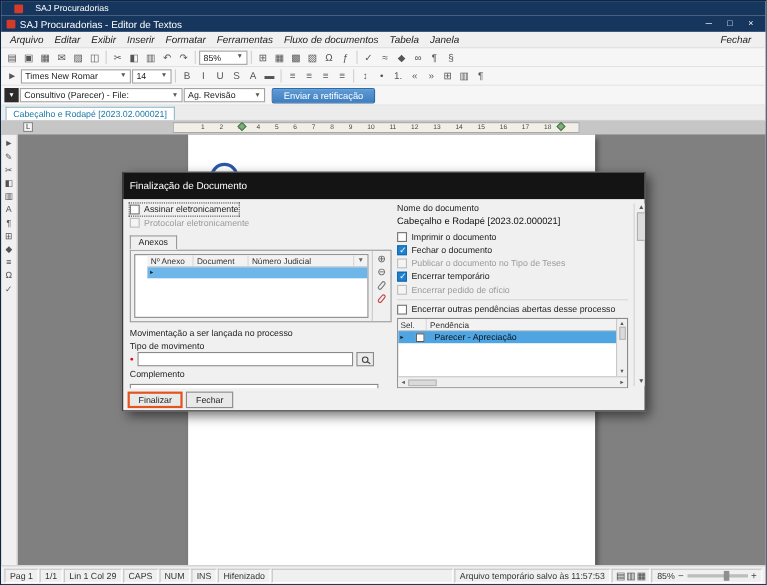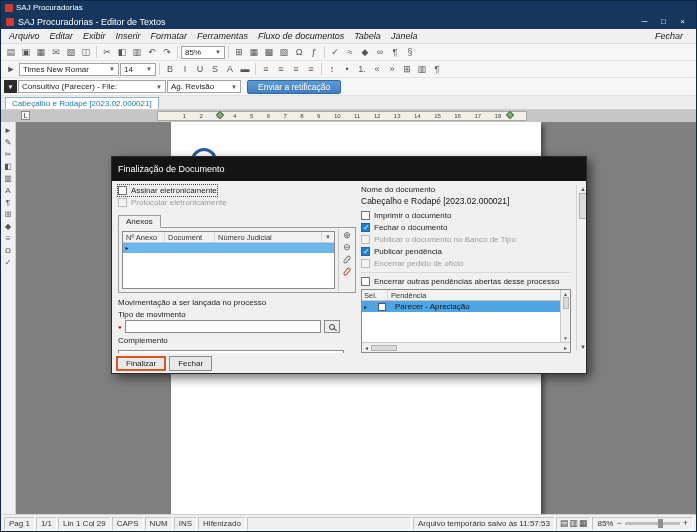--- a/index.html
+++ b/index.html
@@ -1,20 +1,20 @@
 <!DOCTYPE html>
 <html><head>
 <meta charset="utf-8">
 <style>
   * { margin:0; padding:0; box-sizing:border-box; font-family:"Liberation Sans",sans-serif; }
   html,body { width:697px; height:532px; overflow:hidden; background:#555; }
   .window { position:relative; width:697px; height:532px; background:#f0f0f0; border:1px solid #0e2544; display:flex; flex-direction:column; overflow:hidden; }
 
   
-  .titlebar1 { height:13px; background:#17365d; color:#fff; font-size:8px; display:flex; align-items:center; gap:3px; padding:0 4px; flex:none; }
+  .titlebar1 { height:13px; background:#17365d; color:#fff; font-size:8px; display:flex; align-items:center; gap:11px; padding:0 12px; flex:none; }
   .titlebar2 { height:15px; background:#17365d; color:#fff; font-size:9px; display:flex; align-items:center; gap:4px; padding:0 5px; flex:none; }
   .app-logo { width:8px; height:8px; background:#d43b2a; border-radius:1px; flex:none; }
   .win-controls { margin-left:auto; display:flex; gap:2px; }
   .wc { width:17px; height:11px; display:flex; align-items:center; justify-content:center; font-size:8px; color:#fff; }
 
   
   .menubar { height:15px; background:#f0f0f0; border-bottom:1px solid #dcdcdc; display:flex; align-items:center; font-size:9px; color:#222; padding:0 3px; flex:none; }
   .menu-items { display:flex; }
   .menu-item { padding:0 5px; cursor:default;font-style:italic; }
   .menu-close { margin-left:auto; padding:0 10px; }
@@ -87,21 +87,21 @@
   .chk { display:flex; align-items:center; gap:4px; font-size:8px; color:#222; height:11px; margin-bottom:1px; width:fit-content; }
   .chk .box { width:9px; height:9px; background:#fff; border:1px solid #707070; flex:none; position:relative; }
   .chk .box.checked { background:#1e82d2; border-color:#1667ab; }
   .chk .box.checked::after { content:"✓"; position:absolute; left:1px; top:-1px; color:#fff; font-size:8px; }
   .chk.disabled { color:#9b9b9b; }
   .chk.disabled .box { border-color:#bcbcbc; background:#f4f4f4; }
   .chk.focused { outline:1px dotted #444; }
 
   .mini-tab { display:inline-block; margin-top:3px; padding:1px 7px; font-size:8px; color:#222; background:#f0f0f0; border:1px solid #9a9a9a; border-bottom-color:#f0f0f0; position:relative; top:1px; z-index:2; }
   .anexos-panel { border:1px solid #9a9a9a; height:66px; display:flex; background:#f0f0f0; }
-  .alist { flex:1; margin:3px; border:1px solid #8a8a8a; background:#fff; display:flex; flex-direction:column; overflow:hidden; }
+  .alist { flex:1; margin:3px; border:1px solid #8a8a8a; background:#fff; display:flex; flex-direction:column; overflow:hidden;padding-left:11px; }
   .alist-header { height:11px; background:#f2f2f2; border-bottom:1px solid #c8c8c8; display:flex; align-items:center; font-size:7.5px; color:#333; flex:none; }
   .alist-header .col { padding:0 3px; border-right:1px solid #d8d8d8; height:100%; display:flex; align-items:center; white-space:nowrap; overflow:hidden; }
   .c1 { width:42px; } .c2 { width:50px; } .c3 { flex:1; }
   .funnel { width:12px; color:#666; font-size:6px; text-align:center; flex:none; }
   .arow { height:10px; display:flex; align-items:center; }
   .arow.selected { background:#6db6ea; }
   .arow .ind { width:8px; font-size:5px; color:#222; text-align:center; }
   .atools { width:17px; border-left:1px solid #c9c9c9; display:flex; flex-direction:column; align-items:center; padding-top:2px; gap:2px; flex:none; }
   .atool { font-size:9px; color:#555; height:10px; display:flex; align-items:center; justify-content:center; }
   .paperclip { display:inline-block; width:4px; height:9px; border:1px solid #777; border-radius:2px; transform:rotate(40deg); }
@@ -410,25 +410,25 @@
         <label class="chk">
           <span class="box"></span>
           <span>Imprimir o documento</span>
         </label>
         <label class="chk">
           <span class="box checked"></span>
           <span>Fechar o documento</span>
         </label>
         <label class="chk disabled">
           <span class="box"></span>
-          <span>Publicar o documento no Banco de Tipo</span>
+          <span>Publicar o documento no Tipo de Teses</span>
         </label>
         <label class="chk">
           <span class="box checked"></span>
-          <span>Publicar pendência</span>
+          <span>Encerrar temporário</span>
         </label>
         <label class="chk disabled">
           <span class="box"></span>
           <span>Encerrar pedido de ofício</span>
         </label>
 
         <div class="sep-line"></div>
 
         <label class="chk">
           <span class="box"></span>

